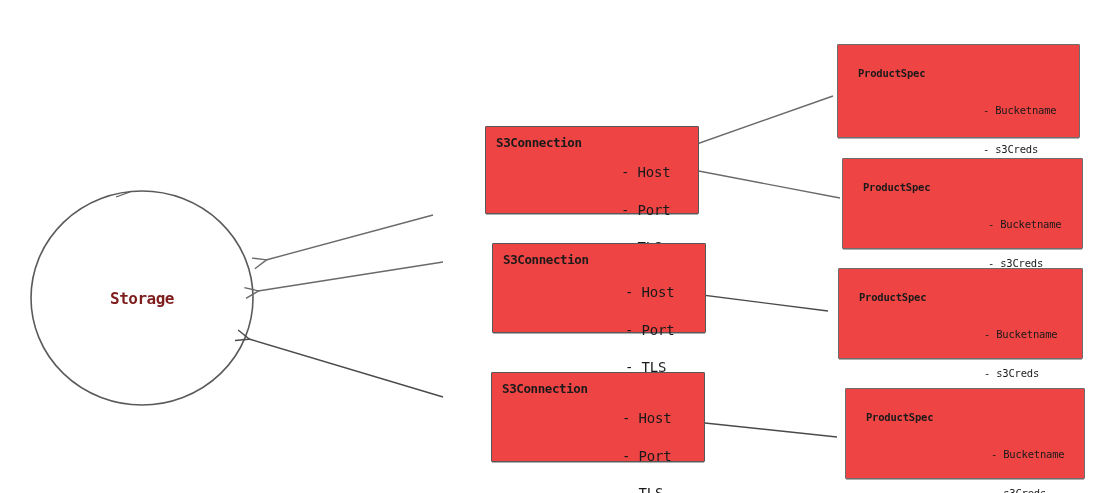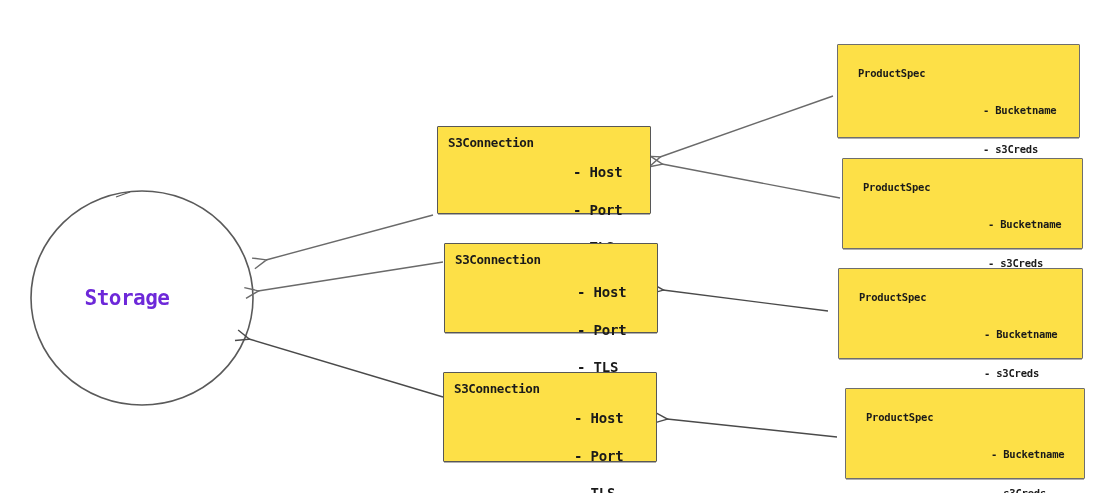--- a/index.html
+++ b/index.html
@@ -8,48 +8,48 @@
     width: 1119px;
     height: 493px;
     background: #ffffff;
     font-family: "DejaVu Sans Mono", "Liberation Mono", monospace;
     overflow: hidden;
   }
   svg.layer { position: absolute; left: 0; top: 0; width: 1119px; height: 493px; }
 
   .node-label {
     position: absolute;
-    left: 127px; top: 298px;
+    left: 142px; top: 298px;
     transform: translate(-50%, -50%);
-    font-size: 21px;
+    font-size: 16px;
     font-weight: bold;
-    color: #6d28d9;
+    color: #7f1d1d;
     letter-spacing: -0.5px;
     white-space: nowrap;
   }
 
   .box {
     position: absolute;
-    background: #fde047;
+    background: #ef4444;
     border: 1.5px solid #6e6e6e;
     border-radius: 1px;
     box-shadow: 0 2px 0 -1px rgba(110,110,110,0.55);
     box-sizing: border-box;
   }
-  .box.s3 { border-color: #575757; }
+  .box.s3 { border-color: #575757; margin-left: 48px; }
 
   .box .title {
     position: absolute;
     font-weight: bold;
     color: #1a1a1a;
     white-space: nowrap;
   }
   .box .attrs {
     position: absolute;
-    font-weight: bold;
+    font-weight: normal;
     color: #1a1a1a;
     white-space: pre;
   }
   .s3 .title { left: 10px; top: 8px; font-size: 12.5px; letter-spacing: -0.4px; }
   .s3 .attrs { font-size: 14px; line-height: 12.5px; letter-spacing: -0.2px; }
   .ps .title { left: 20px; top: 22px; font-size: 10.5px; letter-spacing: -0.2px; }
   .ps .attrs { left: 145px; top: 33px; font-size: 10.5px; line-height: 13px; letter-spacing: -0.2px; }
 
   .s3-0 { left: 437px; top: 126px; width: 214px; height: 88px; }
   .s3-1 { left: 444px; top: 243px; width: 214px; height: 90px; }

